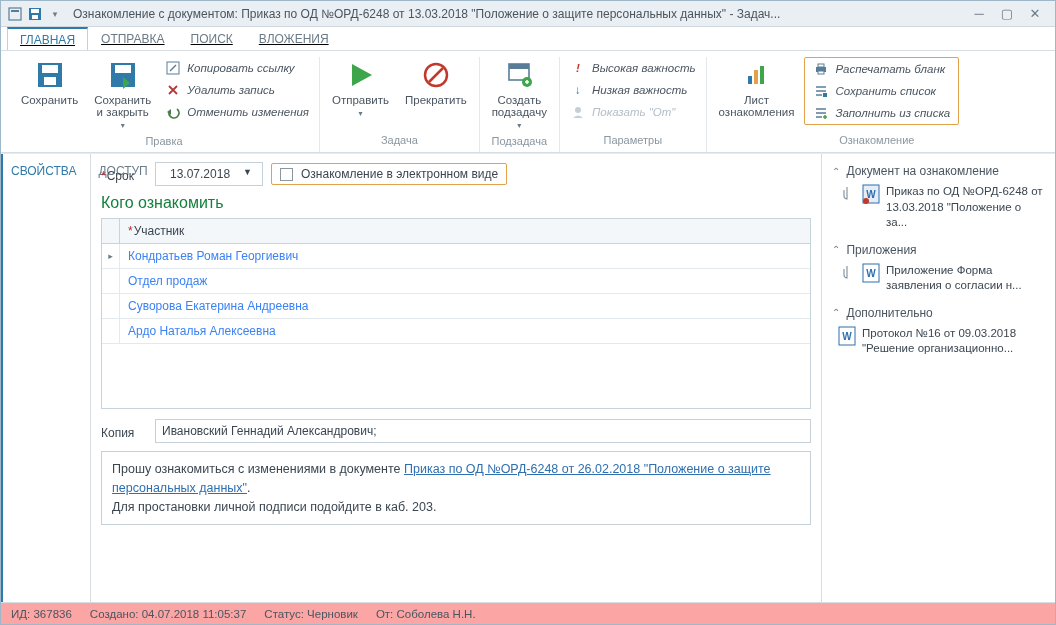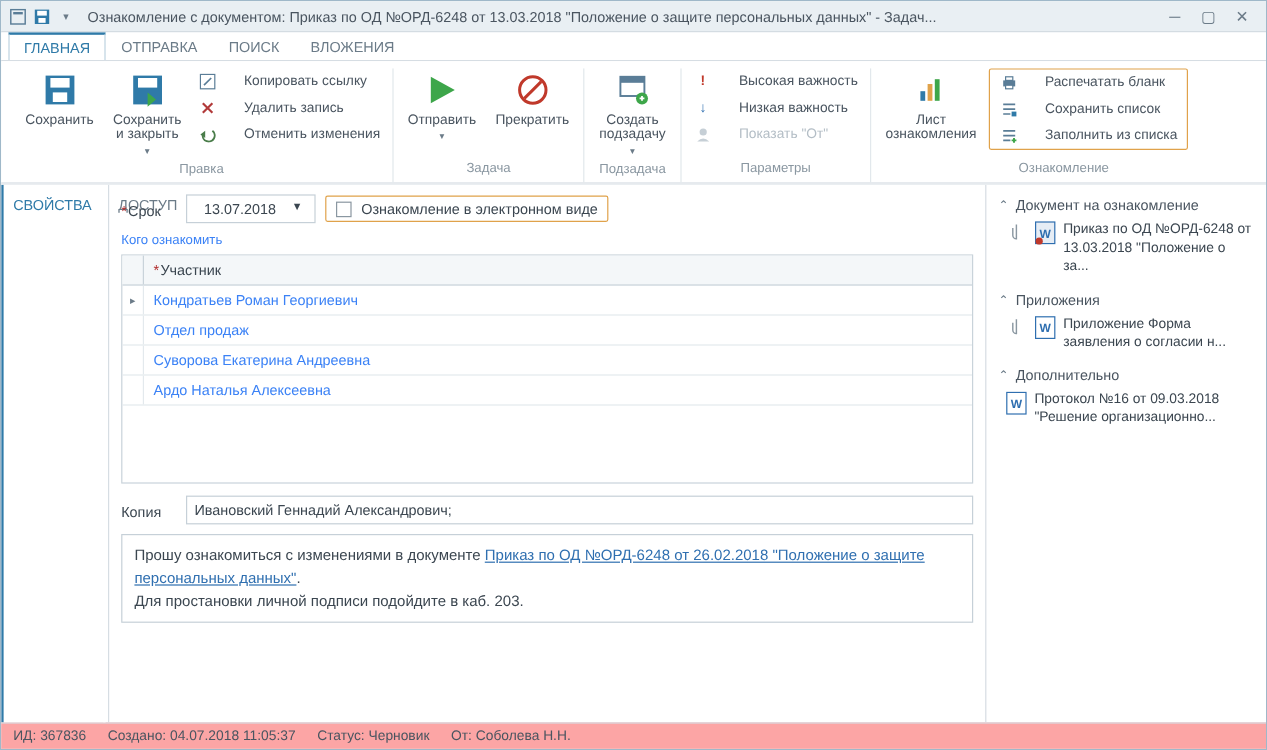--- a/index.html
+++ b/index.html
@@ -2,51 +2,51 @@
 <html><head>
 <meta charset="utf-8">
 <style>
 * { box-sizing: border-box; margin: 0; padding: 0; font-family: "Segoe UI", Tahoma, sans-serif; }
 html, body { width: 1056px; height: 625px; overflow: hidden; background: #fff; }
 .window { width: 1056px; height: 625px; display: flex; flex-direction: column; border: 1px solid #9fb8c9; }
 .titlebar { height: 26px; background: #e9eff3; display: flex; align-items: center; padding: 0 6px; border-bottom: 1px solid #cfd8de; font-size: 12px; color: #4a5560; }
 .titlebar .ticon { width: 16px; height: 16px; margin-right: 4px; display:flex; align-items:center; justify-content:center; }
 .titlebar .title-text { flex: 1; white-space: nowrap; overflow: hidden; text-overflow: ellipsis; margin-left: 6px; }
 .titlebar .winbtn { width: 28px; text-align: center; color: #6b7b88; font-size: 13px; cursor: default; }
-.tabs-row { height: 24px; display:flex; align-items: stretch; border-bottom: 1px solid #d6dde3; padding-left: 6px; background:#fff; }
+.tabs-row { height: 24px; display:flex; align-items: stretch; border-bottom: 1px solid #d6dde3; padding-left: 6px; background:#fff;text-decoration:underline; }
 .tabs-row .tab { padding: 0 12px; font-size: 12px; color: #6b7b88; display:flex; align-items:center; border: 1px solid transparent; border-bottom:none; }
 .tabs-row .tab.active { color:#2f7aa8; border-color:#bcd2e0; background:#fff; border-top: 2px solid #2f7aa8; }
 .ribbon { display:flex; align-items: stretch; border-bottom: 1px solid #d6dde3; background:#fff; padding: 6px 8px 0 8px; }
 .ribbon-group { display:flex; flex-direction: column; align-items: stretch; padding: 0 6px; border-right: 1px solid #e2e8ec; }
 .ribbon-group:last-child { border-right:none; }
 .ribbon-top { display:flex; align-items:flex-start; gap: 4px; min-height: 74px; }
 .ribbon-cap { font-size: 11px; color:#8a97a1; text-align:center; padding: 3px 0 5px; }
 .bigbtn { display:flex; flex-direction:column; align-items:center; justify-content:flex-start; padding: 2px 6px; min-width: 60px; font-size: 11.5px; color:#4a5560; text-align:center; gap:3px; }
 .bigbtn .bicon { width:32px; height:32px; display:flex; align-items:center; justify-content:center; }
 .bigbtn .arrow { font-size:8px; color:#6b7b88; }
 .smallcol { display:flex; flex-direction:column; gap:4px; padding-top:2px; }
-.smallbtn { display:flex; align-items:center; gap:22px; font-size:11.5px; color:#4a5560; padding: 1px 4px; white-space:nowrap; }
+.smallbtn { display:flex; align-items:center; gap:6px; font-size:11.5px; color:#4a5560; padding: 1px 4px; white-space:nowrap;font-style:italic; }
 .smallbtn .sicon { width:16px; height:16px; display:flex; align-items:center; justify-content:center; }
 .group-hl { border:1px solid #e0a24a; border-radius:2px; padding:2px 4px; }
 .body { flex:1; display:flex; overflow:hidden; border-top:1px solid #e5eaee; }
 .left-tabs { width: 90px; border-right:1px solid #d6dde3; display:flex; flex-direction:row; }
 .left-tabs .lt { padding:10px 10px; font-size:12px; color:#6b7b88; text-align:left; }
 .left-tabs .lt.active { color:#2f7aa8; background:#fff; border-right:2px solid #fff; position:relative; }
 .left-tabs .lt.active::after{ content:""; position:absolute; top:0; bottom:0; left:0; width:2px; background:#2f7aa8;}
 .main { flex:1; padding:8px 10px; overflow:auto; font-size:12px; color:#3b4650; }
 .form-row { display:flex; align-items:flex-start; margin-bottom:8px; gap:8px; }
 .form-row .lbl { width:46px; font-size:12px; color:#3b4650; padding-top:4px; white-space:nowrap; }
 .req { color:#b02a2a; margin-right:1px; }
 .textbox { border:1px solid #c6d0d8; padding:4px 6px; font-size:12px; color:#3b4650; background:#fff; }
 .theme-box { flex:1; border:1px solid #e0a24a; border-radius:2px; }
 .date-box { width:108px; display:flex; align-items:flex-start; justify-content:space-between;padding-left:14px; }
 .date-box .dd { font-size:9px; color:#3b4650; padding:0 4px; }
 .chk-wrap { border:1px solid #e0a24a; border-radius:2px; display:flex; align-items:center; padding:3px 8px; gap:8px; }
 .chk { width:13px; height:13px; border:1px solid #8a97a1; background:#fff; }
-.section-head { font-size:11px; color:#3b82f6; margin: 6px 0 6px 0; }
+.section-head { font-size:16px; color:#15803d; margin: 6px 0 6px 0; }
 .grid { border:1px solid #c9d3da; }
 .grid-head { display:flex; background:#f4f7f9; border-bottom:1px solid #c9d3da; }
 .grid-head .gh { flex:1; padding:5px 8px; font-size:12px; color:#3b4650; }
 .grid-head .ghx { width:18px; border-right:1px solid #c9d3da; }
 .grid-row { display:flex; border-bottom:1px solid #e3e9ed; }
 .grid-row:last-child{ border-bottom:none;}
 .grid-row .gx { width:18px; border-right:1px solid #e3e9ed; display:flex; align-items:center; justify-content:center; font-size:9px; color:#6b7b88; }
 .grid-row .gc { flex:1; padding:5px 8px; font-size:12px; color:#3b82f6; }
 .grid-blank { height:64px; }
 .copy-row .textbox { flex:1; }

